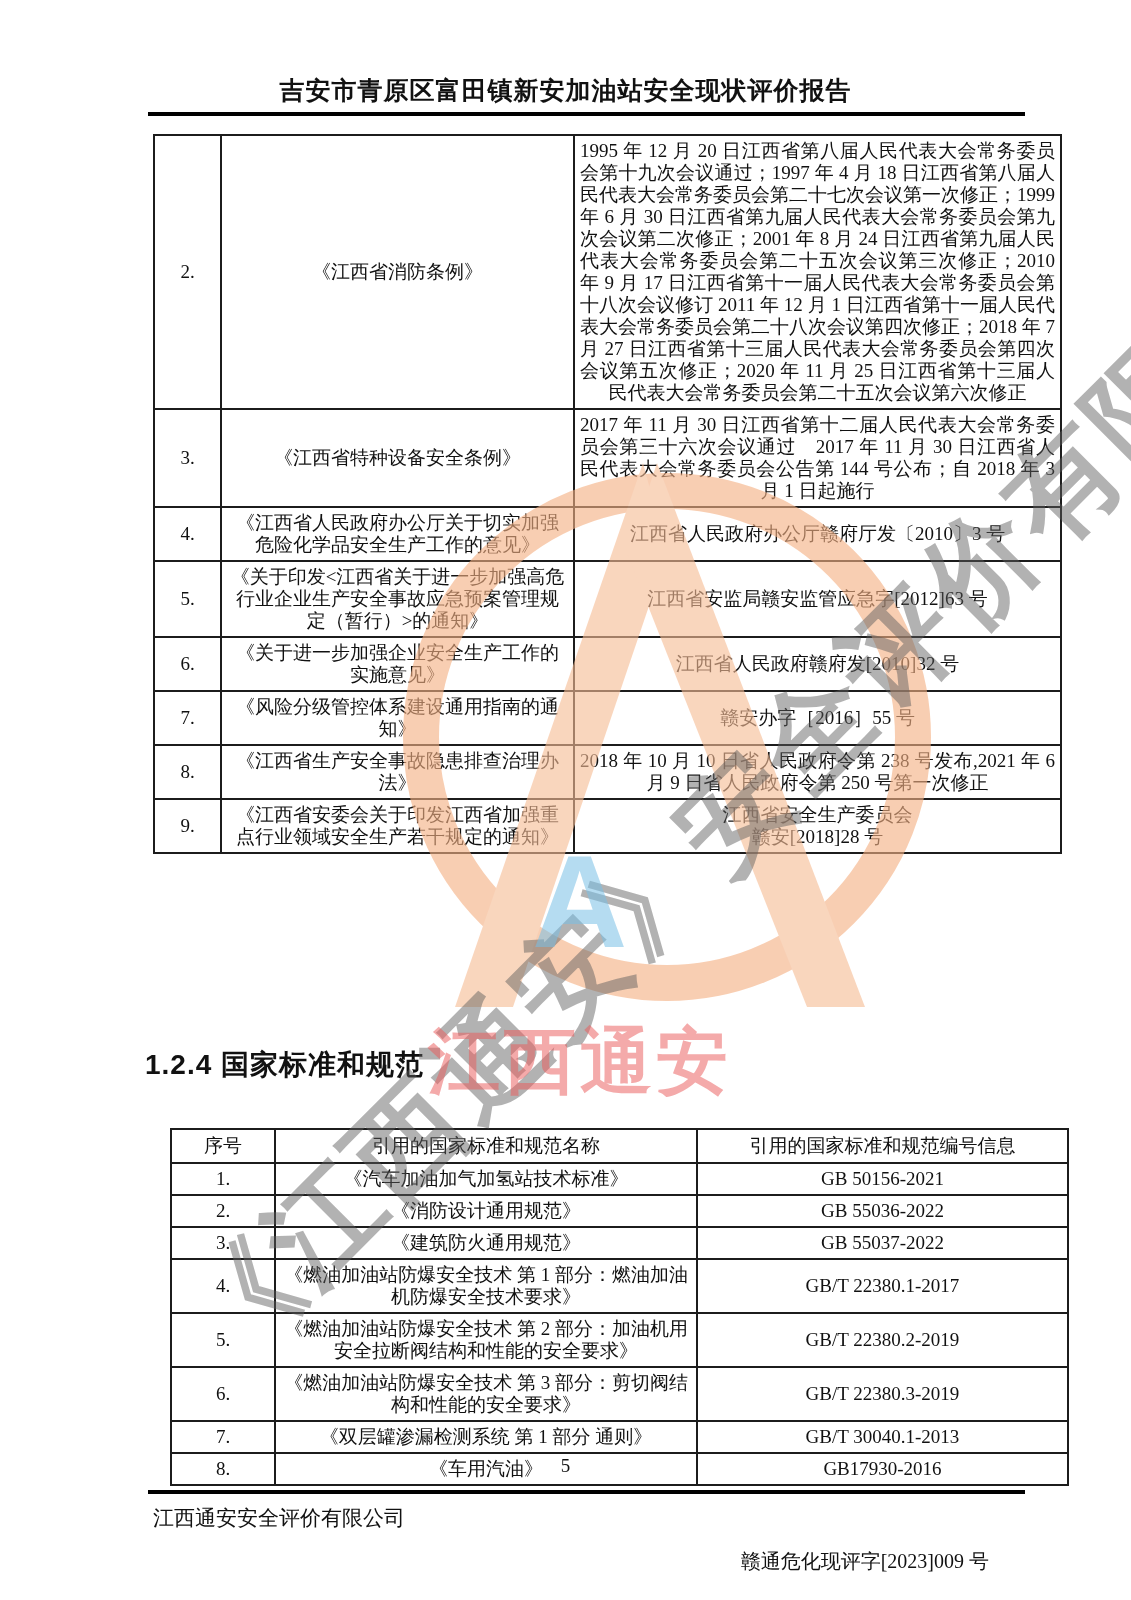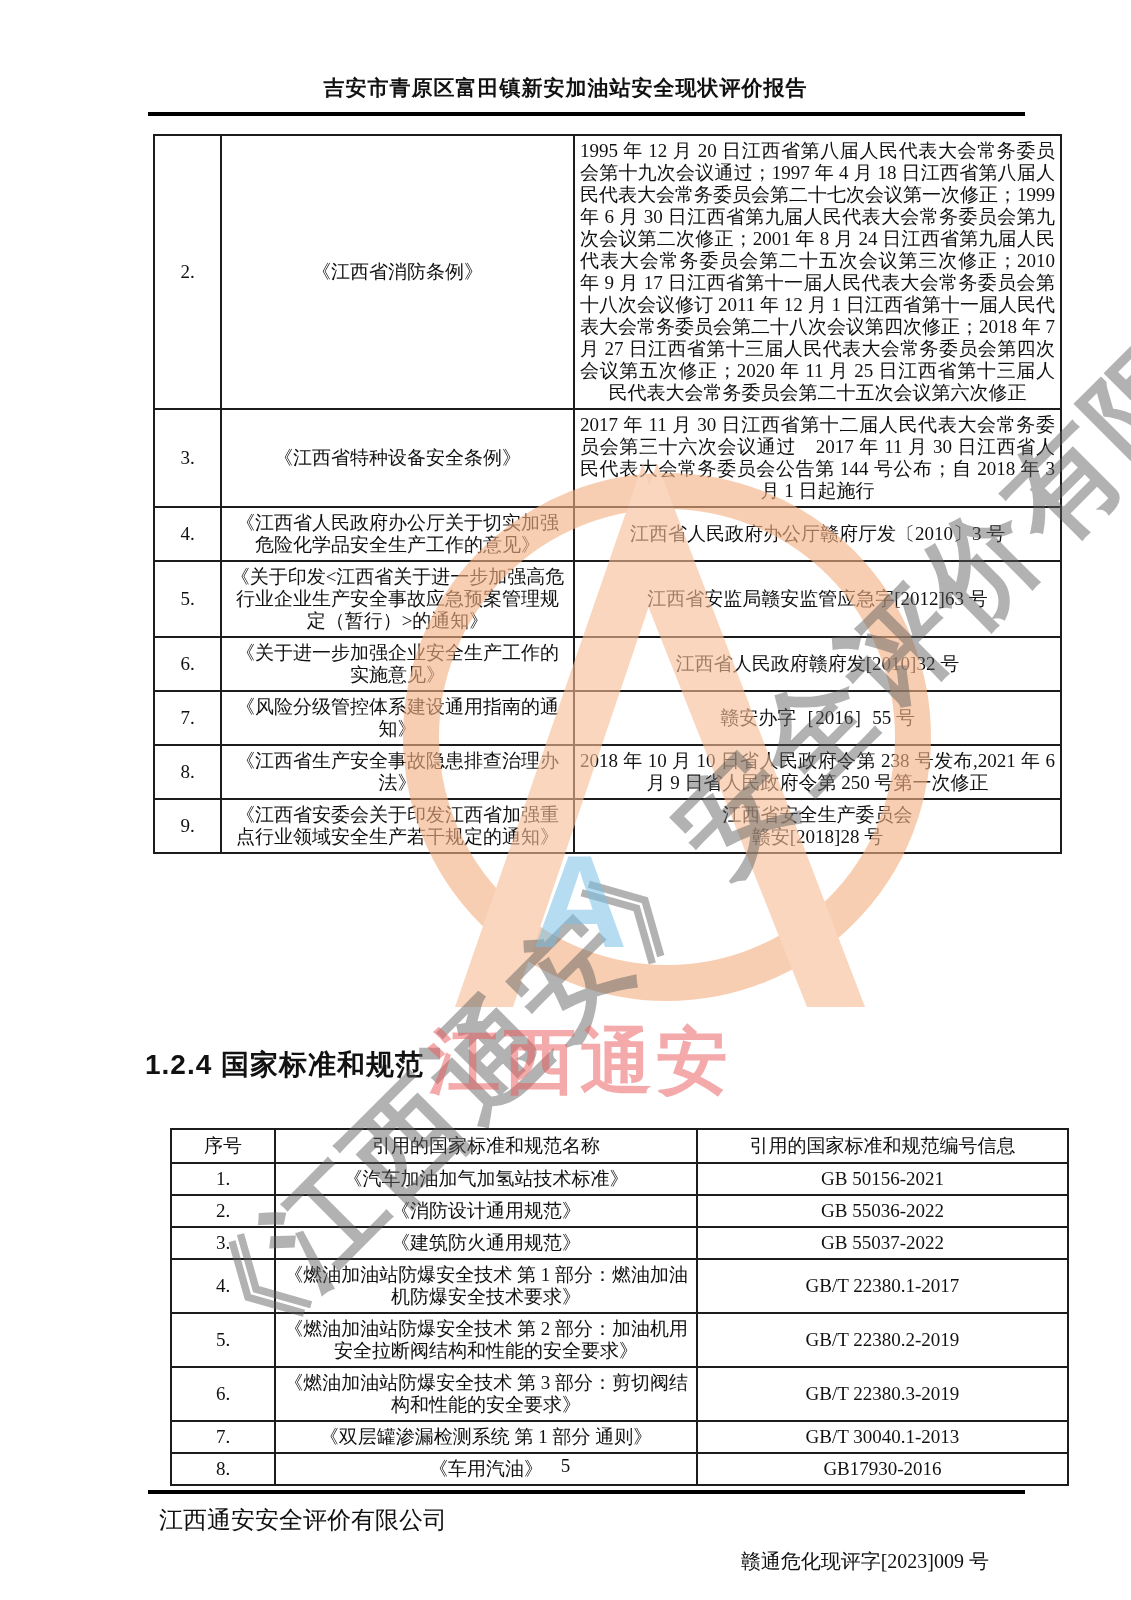--- a/index.html
+++ b/index.html
@@ -3,21 +3,21 @@
 <meta charset="utf-8">
 <style>
   html,body{margin:0;padding:0;}
   body{
     width:1131px;height:1600px;position:relative;background:#ffffff;
     font-family:"Liberation Serif","DejaVu Serif",serif;color:#111;overflow:hidden;
   }
   
   .header-title{
     position:absolute;top:74px;left:0;width:100%;text-align:center;
-    font-size:21px;font-weight:700;letter-spacing:1px;
+    font-size:25px;font-weight:700;letter-spacing:1px;
   }
   .header-rule{position:absolute;top:112px;left:148px;width:877px;height:4px;background:#000;}
   
   table{border-collapse:collapse;table-layout:fixed;}
   td,th{border:2px solid #1c1c1c;font-size:19px;line-height:22px;padding:4px 5px;vertical-align:middle;}
   .t1{position:absolute;top:134px;left:153px;width:871px;}
   .t1 .c-no{width:55px;text-align:center;}
   .t1 .c-name{width:341px;text-align:center;}
   .t1 .c-info{width:475px;text-align:center;}
   .t1 .just{text-align:justify;text-align-last:center;}
@@ -29,21 +29,21 @@
   .pre{white-space:pre-line;}
   
   .section-heading{
     position:absolute;top:1046px;left:145px;
     font-family:"Liberation Sans","DejaVu Sans",sans-serif;
     font-size:28px;font-weight:700;letter-spacing:1px;
   }
   
   .page-number{position:absolute;top:1455px;left:0;width:100%;text-align:center;font-size:19px;}
   .footer-rule{position:absolute;top:1490px;left:148px;width:877px;height:4px;background:#000;}
-  .footer-left{position:absolute;top:1504px;left:159px;font-size:24px;}
+  .footer-left{position:absolute;top:1504px;left:153px;font-size:21px;}
   .footer-right{position:absolute;top:1548px;right:142px;font-size:20px;text-align:right;}
   
   .wm{position:absolute;pointer-events:none;z-index:5;}
   .wm-logo{left:395px;top:435px;width:540px;height:600px;opacity:.62;}
   .wm-gray{
     left:150px;top:1292px;transform:rotate(-45deg);transform-origin:left top;
     font-family:"Liberation Sans","DejaVu Sans",sans-serif;font-weight:700;
     font-size:112px;letter-spacing:4px;white-space:nowrap;color:rgba(95,95,95,0.48);
   }
   .wm-red{

